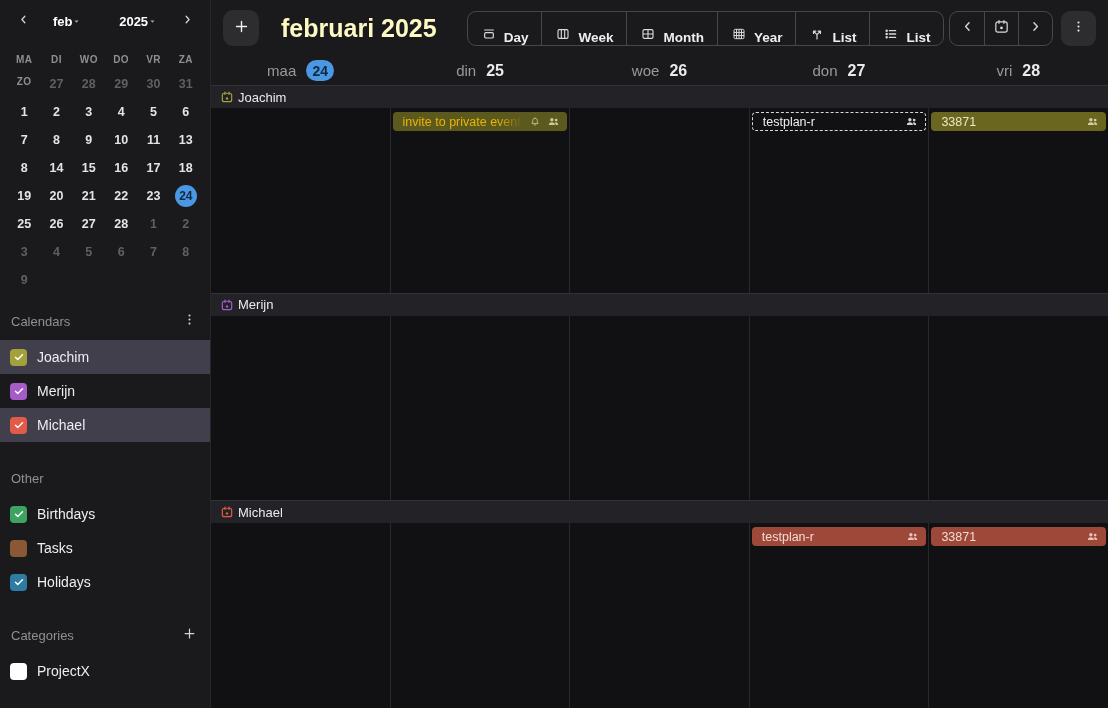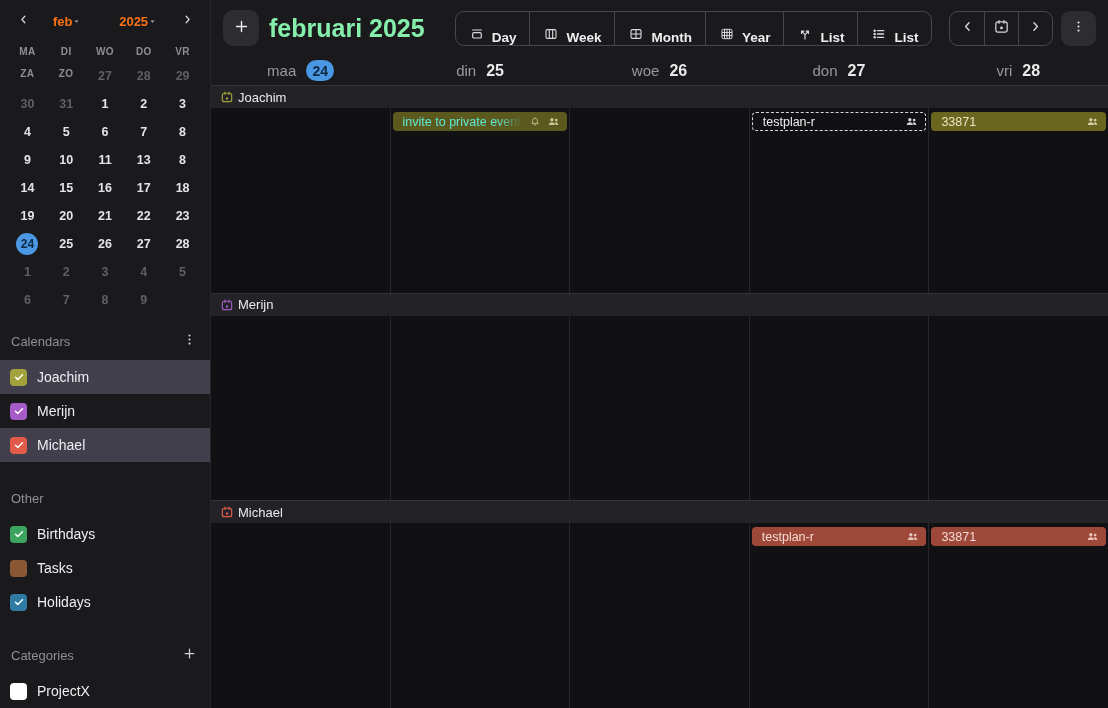--- a/index.html
+++ b/index.html
@@ -13,24 +13,24 @@
   .app { display: flex; width: 1108px; height: 708px; }
 
   
   .sidebar { width: 210px; flex: none; background: #1a1a1c; padding-top: 6px; }
 
   .mini-cal { padding: 0 8px; }
   .mini-header { display: flex; align-items: center; height: 30px; padding: 0 4px; }
   .mini-nav-btn { width: 22px; height: 22px; display: flex; align-items: center; justify-content: center; color: #d8d8db; cursor: pointer; }
   .mini-nav-btn svg { width: 13px; height: 13px; }
   .mini-dropdowns { flex: 1; display: flex; justify-content: space-around; align-items: center; }
-  .mini-dd { display: flex; align-items: center; font-size: 13px; font-weight: 700; color: #f97316; cursor: pointer; }
+  .mini-dd { display: flex; align-items: center; font-size: 13px; font-weight: 700; color: #ffffff; cursor: pointer; }
   .mini-dd svg { width: 9px; height: 9px; color: #a7a7ac; }
 
-  .mini-grid { display: grid; grid-template-columns: repeat(5, 1fr); margin-top: 4px; }
+  .mini-grid { display: grid; grid-template-columns: repeat(6, 1fr); margin-top: 12px; }
   .mini-dow { height: 22px; display: flex; align-items: center; justify-content: center;
               font-size: 10px; font-weight: 700; color: #8e8e94; letter-spacing: .4px; }
   .mini-day { height: 28px; display: flex; align-items: center; justify-content: center;
               font-size: 12.5px; font-weight: 600; color: #e4e4e7; cursor: pointer; }
   .mini-day.muted { color: #5f5f66; }
   .mini-today { width: 22px; height: 22px; border-radius: 50%; background: #4a97e4; color: #102940;
                 display: flex; align-items: center; justify-content: center; font-size: 12px; font-weight: 700; }
 
   .section-header { display: flex; align-items: center; justify-content: space-between;
                     padding: 0 12px 0 11px; height: 20px; color: #8f8f95; font-size: 13px; }
@@ -51,21 +51,21 @@
   .mt-cal { margin-top: 17px; }
   .mt-sec { margin-top: 26px; }
 
   
   .main { flex: 1; display: flex; flex-direction: column; border-left: 1px solid #27272a; }
 
   .topbar { height: 56px; flex: none; display: flex; align-items: center; padding: 0 12px; }
   .add-btn { width: 36px; height: 36px; border-radius: 10px; background: #2d2d30; border: none;
              display: flex; align-items: center; justify-content: center; color: #f0f0f2; cursor: pointer; }
   .add-btn svg { width: 17px; height: 17px; }
-  .page-title { font-size: 25px; font-weight: 600; color: #86efac; margin-left: 10px; white-space: nowrap; }
+  .page-title { font-size: 25px; font-weight: 600; color: #fef9c3; margin-left: 22px; white-space: nowrap; }
 
   .view-switcher { display: flex; height: 35px; margin-left: 30px; border: 1px solid #47474b;
                    border-radius: 9px; overflow: hidden; }
   .view-seg { display: flex; align-items: flex-end; gap: 7px; padding: 0 13px; cursor: pointer;
               color: #eeeef0; font-size: 13.5px; font-weight: 600; background: transparent; border: none; }
   .view-seg + .view-seg { border-left: 1px solid #47474b; }
   .view-seg svg { width: 16px; height: 16px; color: #d9d9dc; }
 
   .nav-group { display: flex; height: 35px; margin-left: auto; border: 1px solid #47474b;
                border-radius: 9px; overflow: hidden; }
@@ -99,21 +99,21 @@
 
   .event { height: 19px; border-radius: 4px; display: flex; align-items: center;
            padding: 0 7px 0 10px; gap: 6px; font-size: 12.5px; cursor: pointer; }
   .event-text { flex: 1; white-space: nowrap; overflow: hidden; min-width: 0; }
   .event-text.fade { -webkit-mask-image: linear-gradient(90deg, #000 calc(100% - 26px), transparent 100%);
                      mask-image: linear-gradient(90deg, #000 calc(100% - 26px), transparent 100%); }
   .event-icon { flex: none; display: flex; align-items: center; justify-content: center; }
   .event-icon svg { width: 13px; height: 13px; }
   .event-icon.bell svg { width: 12px; height: 12px; }
 
-  .event.olive-invite { background: #5c591f; color: #5eead4; }
+  .event.olive-invite { background: #5c591f; color: #eab308; }
   .event.olive-invite .event-icon { color: #cbc89c; }
   .event.olive { background: #6a661f; color: #eae6c4; }
   .event.olive .event-icon { color: #d3cfa6; }
   .event.dashed { background: transparent; border: 1px dashed #d9d9db; color: #ededef; }
   .event.dashed .event-icon { color: #d4d4d7; }
   .event.red { background: #9e4839; color: #f3dad3; }
   .event.red .event-icon { color: #e9c2b9; }
 </style>
 </head>
 <body>

